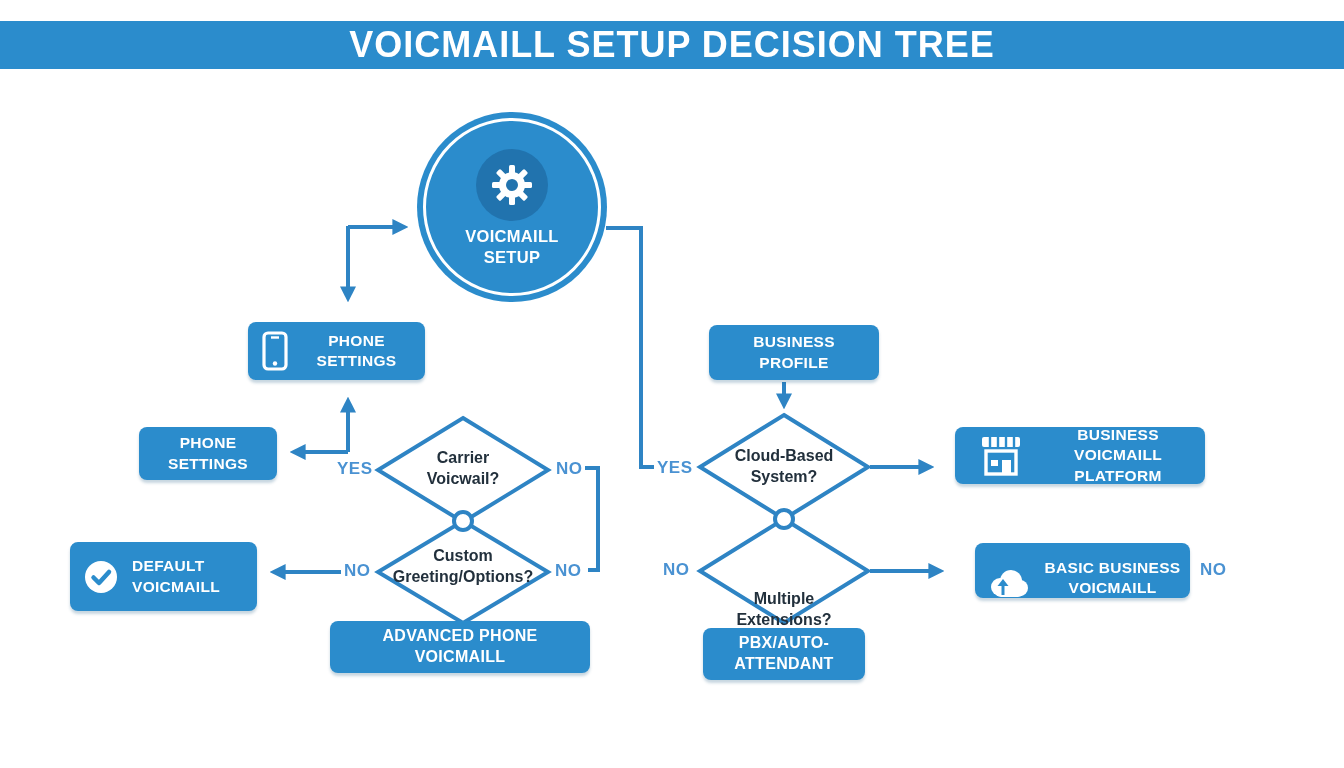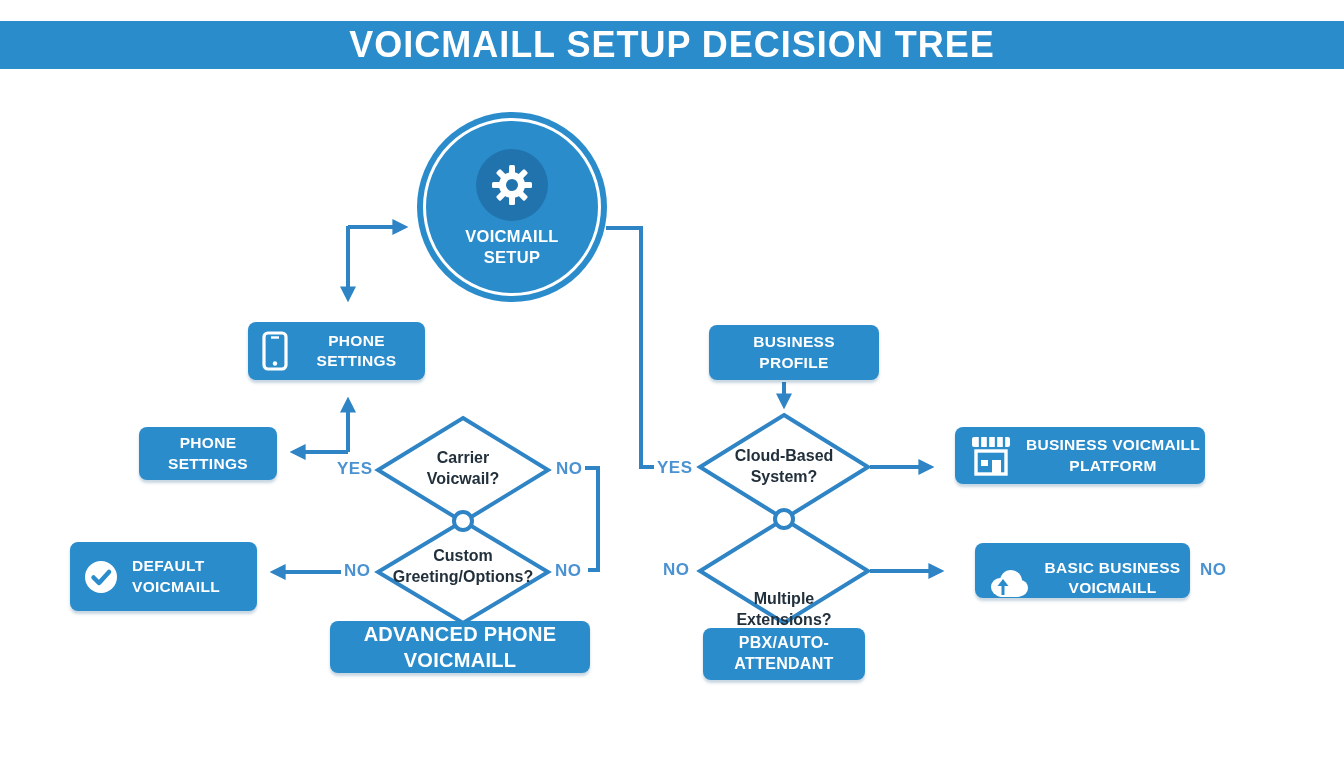--- a/index.html
+++ b/index.html
@@ -170,30 +170,30 @@
       <svg width="34" height="34" viewBox="0 0 34 34">
         <circle cx="17" cy="17" r="16" fill="#fff"></circle>
         <path class="check-stroke" d="M9.5 17.5 L15 23 L25 12" fill="none" stroke-width="4.5" stroke-linecap="round" stroke-linejoin="round"></path>
       </svg>
     </span>
     <span class="node-label" style="text-align:left;">DEFAULT
 VOICMAILL</span>
   </div>
 
   <div class="node" style="left:330px;top:621px;width:260px;height:52px;">
-    <span class="node-label" style="font-size:20px;">ADVANCED PHONE
+    <span class="node-label" style="font-size:16px;">ADVANCED PHONE
 VOICMAILL</span>
   </div>
 
   <div class="node" style="left:703px;top:628px;width:162px;height:52px;">
     <span class="node-label" style="font-size:16px;">PBX/AUTO-
 ATTENDANT</span>
   </div>
 
-  <div class="node with-icon" style="left:955px;top:427px;width:250px;height:57px;padding-left:14px;gap:8px;">
+  <div class="node with-icon" style="left:955px;top:427px;width:250px;height:57px;padding-left:24px;gap:8px;">
     <span class="icon">
       <svg width="44" height="42" viewBox="0 0 44 42">
         <rect x="3" y="2" width="38" height="10" rx="2" fill="#fff"></rect>
         <line class="stripe" x1="11" y1="2" x2="11" y2="12" stroke-width="2.4"></line>
         <line class="stripe" x1="19" y1="2" x2="19" y2="12" stroke-width="2.4"></line>
         <line class="stripe" x1="27" y1="2" x2="27" y2="12" stroke-width="2.4"></line>
         <line class="stripe" x1="35" y1="2" x2="35" y2="12" stroke-width="2.4"></line>
         <rect x="7" y="16" width="30" height="23" fill="none" stroke="#fff" stroke-width="3.4"></rect>
         <rect x="23" y="25" width="9" height="14" fill="#fff"></rect>
         <rect x="12" y="25" width="7" height="6" fill="#fff"></rect>

